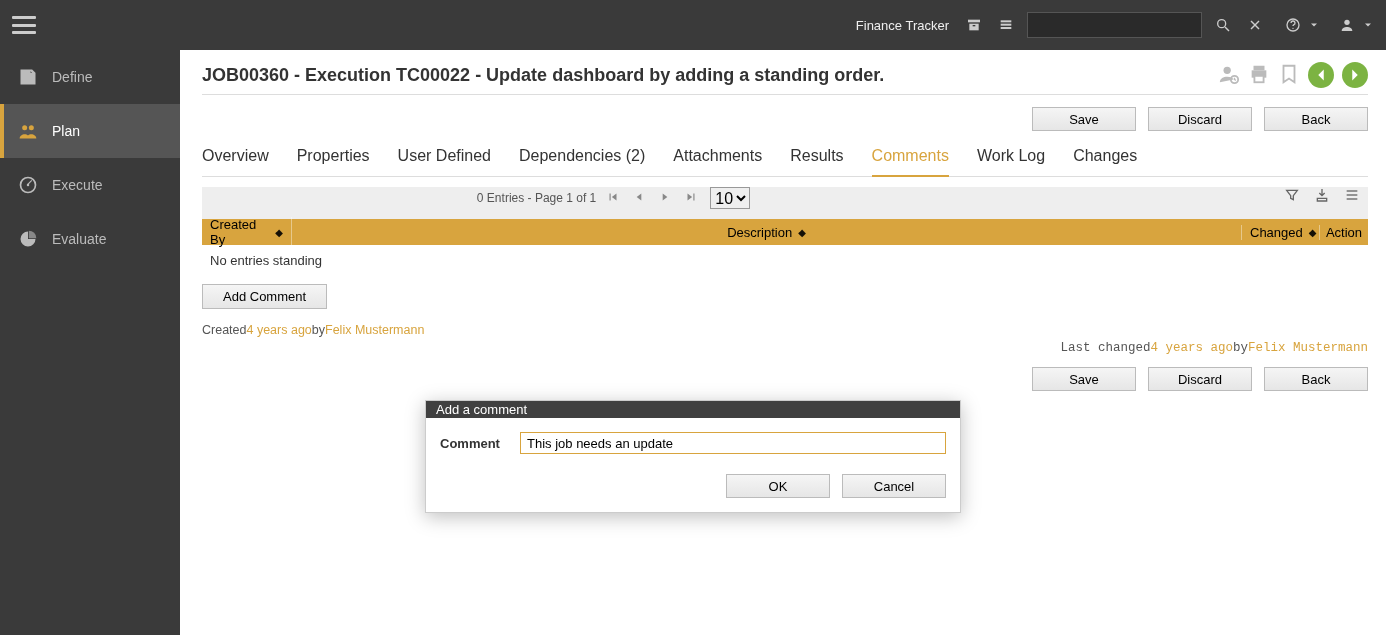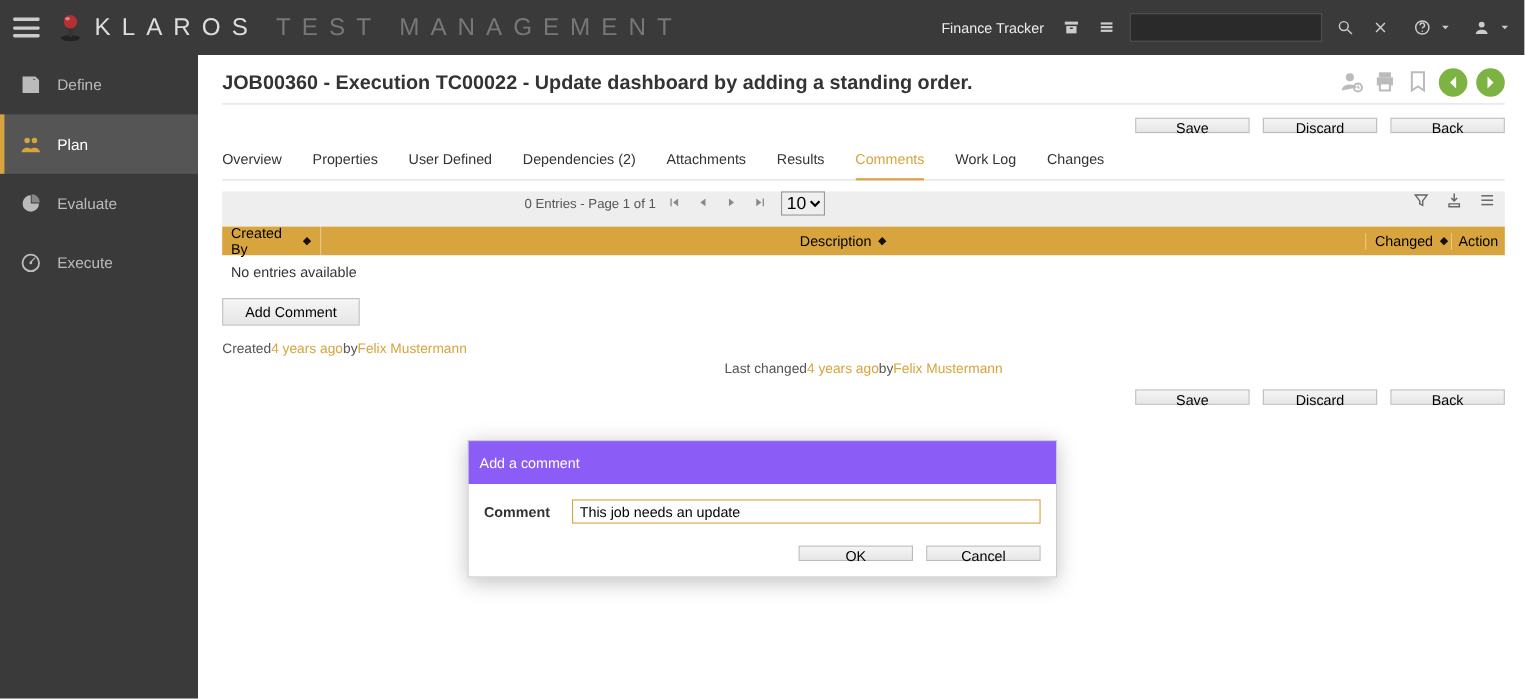--- a/index.html
+++ b/index.html
@@ -33,24 +33,24 @@
   .main { position: absolute; top: 50px; left: 180px; right: 0; bottom: 0; background: #fff; padding: 12px 18px 18px 22px; overflow: auto; }
   .page-title-row { display: flex; align-items: center; border-bottom: 1px solid #ddd; padding-bottom: 6px; }
   .page-title { font-size: 18px; font-weight: 700; color: #333; flex: 1; }
   .title-icons { display: flex; align-items: center; gap: 8px; color: #bbb; }
   .title-icons .ico { cursor: pointer; }
   .title-icons svg { width: 22px; height: 22px; }
   .circle-btn { width: 26px; height: 26px; border-radius: 50%; display: inline-flex; align-items: center; justify-content: center; }
   .circle-green { background: #7cb342; color: #fff; }
 
   .btn-row { display: flex; justify-content: flex-end; gap: 12px; margin: 12px 0 8px; }
-  .btn { border: 1px solid #bbb; background: linear-gradient(#f5f5f5,#e6e6e6); height: 14px; min-width: 104px; font-size: 13px; cursor: pointer; }
+  .btn { border: 1px solid #bbb; background: linear-gradient(#f5f5f5,#e6e6e6); height: 24px; min-width: 104px; font-size: 13px; cursor: pointer; }
 
   .tabs { display: flex; gap: 28px; border-bottom: 1px solid #ddd; margin-top: 4px; }
-  .tab { padding: 8px 0 10px; cursor: pointer; font-size: 13px; color: #333; }
+  .tab { padding: 8px 0 10px; cursor: pointer; font-size: 16px; color: #333; }
   .tab.active { color: #d8a43e; border-bottom: 2px solid #d8a43e; margin-bottom: -1px; }
 
   .toolbar { background: #eee; height: 32px; display: flex; align-items: flex-start; margin-top: 10px; padding: 0 8px; }
   .toolbar .pager-text { margin: 0 auto 0 auto; color: #555; font-size: 12px; }
   .pager-center { display:flex; align-items:center; gap:10px; margin:0 auto;}
   .toolbar .pager-icons { display: flex; align-items: center; gap: 12px; color: #888; }
   .toolbar select { height: 22px; font-size: 16px; border:1px solid #999;}
   .toolbar-right { margin-left: auto; display: flex; align-items: center; gap: 14px; color: #666; }
 
   .table-head { display: flex; background: #d8a43e; color: #000000; font-size: 13px; height: 26px; align-items: center; }
@@ -59,57 +59,43 @@
   .th.created { width: 90px; }
   .th.desc { flex: 1; justify-content:center;}
   .th.changed { width: 78px; }
   .th.action { width: 48px; justify-content:center;}
   .sort-icon { font-size: 10px; opacity:.9;}
   .no-entries { padding: 8px 8px; font-size: 13px; color: #333; }
 
   .add-comment-btn { margin-top: 8px; border:1px solid #bbb; background: linear-gradient(#f5f5f5,#e6e6e6); padding: 4px 20px; font-size:13px; cursor:pointer;text-align:center;}
 
   .meta-row { margin-top: 14px; font-size: 12.5px; color: #555; display:flex;}
-  .meta-row.right { justify-content:center; margin-top:4px;}
+  .meta-row.right { justify-content:flex-end; margin-top:4px;font-family:Liberation Mono, monospace;}
   .meta-row .link { color: #d8a43e; }
 
   
   .modal { position: absolute; left: 50%; top: 400px; transform: translateX(-50%); width: 536px; border: 1px solid #ccc; background: #fff; box-shadow: 0 4px 18px rgba(0,0,0,.25); }
-  .modal-title { background: #8b5cf6; color: #fff; font-size: 13px; padding: 12px 10px; }
+  .modal-title { background: #404040; color: #fff; font-size: 13px; padding: 1px 10px; }
   .modal-body { padding: 14px 14px 14px 14px; }
   .form-row { display: flex; align-items: center; gap: 16px; }
   .form-label { font-weight: 600; font-size: 13px; width: 64px; }
   .form-input { flex: 1; border: 1px solid #d8a43e; height: 22px; padding: 2px 6px; font-size: 13px; }
   .modal-btns { display: flex; justify-content: flex-end; gap: 12px; margin-top: 20px; }
 
   
   .grey-fill { fill:#bbb; }
 </style>
 </head>
 <body>
 
 <div class="header">
   <div class="hamburger">
     <span></span>
       <span></span>
       <span></span>
-  </div>
-  <div class="logo-area">
-    <div class="logo-icon">
-      <svg viewBox="0 0 32 32">
-          <ellipse cx="16" cy="27" rx="10" ry="3" fill="#222"></ellipse>
-          <rect x="14" y="14" width="4" height="12" fill="#333"></rect>
-          <circle cx="16" cy="10" r="7" fill="#b53030"></circle>
-          <ellipse cx="13" cy="7" rx="2.5" ry="1.8" fill="#e08080"></ellipse>
-        </svg>
-    </div>
-    <span class="brand">
-      <span>KLAROS</span>
-      <span class="brand-sub">TEST MANAGEMENT</span>
-    </span>
   </div>
   <div class="header-spacer"></div>
   <div class="header-right">
     <span class="project-name">Finance Tracker</span>
     <span class="hdr-icon">
       <svg viewBox="0 0 24 24" fill="#ccc">
           <rect x="3" y="4" width="18" height="4"></rect>
           <rect x="5" y="10" width="14" height="10"></rect>
           <rect x="10" y="12" width="4" height="2" fill="#3a3a3a"></rect>
         </svg>
@@ -170,32 +156,32 @@
   <div class="side-item active">
     <svg viewBox="0 0 24 24">
         <circle cx="8" cy="8" r="3"></circle>
         <circle cx="16" cy="8" r="3"></circle>
         <path d="M2 21c0-3 3-5 6-5s6 2 6 5M10 21c0-3 3-5 6-5s6 2 6 5"></path>
       </svg>
     <span class="lbl">Plan</span>
   </div>
   <div class="side-item">
     <svg viewBox="0 0 24 24">
-        <path d="M12 3a9 9 0 1 0 9 9h-9z"></path>
-        <path d="M13 2v9h9a9 9 0 0 0-9-9z" opacity=".6"></path>
-      </svg>
-    <span class="lbl">Evaluate</span>
-  </div>
-  <div class="side-item">
-    <svg viewBox="0 0 24 24">
         <circle cx="12" cy="12" r="9" fill="none" stroke="currentColor" stroke-width="2"></circle>
         <path d="M12 12l-1-1 5-5 1 1z"></path>
         <circle cx="12" cy="12" r="1.5"></circle>
       </svg>
     <span class="lbl">Execute</span>
+  </div>
+  <div class="side-item">
+    <svg viewBox="0 0 24 24">
+        <path d="M12 3a9 9 0 1 0 9 9h-9z"></path>
+        <path d="M13 2v9h9a9 9 0 0 0-9-9z" opacity=".6"></path>
+      </svg>
+    <span class="lbl">Evaluate</span>
   </div>
 </div>
 
 <div class="main">
   <div class="page-title-row">
     <div class="page-title">JOB00360 - Execution TC00022 - Update dashboard by adding a standing order.</div>
     <div class="title-icons">
       <span class="ico">
         <svg viewBox="0 0 24 24" class="grey-fill">
             <circle cx="10" cy="8" r="4"></circle>
@@ -293,21 +279,21 @@
         <span class="sort-icon">◆</span>
       </div>
     <div class="th changed">
         <span>Changed</span>
         <span class="sort-icon">◆</span>
       </div>
     <div class="th action">
         <span>Action</span>
       </div>
   </div>
-  <div class="no-entries">No entries available</div>
+  <div class="no-entries">No entries standing</div>
 
   <button class="add-comment-btn">Add Comment</button>
 
   <div class="meta-row">
     <span>Created </span>
     <span class="link">4 years ago</span>
     <span> by </span>
     <span class="link">Felix Mustermann</span>
   </div>
   <div class="meta-row right">

